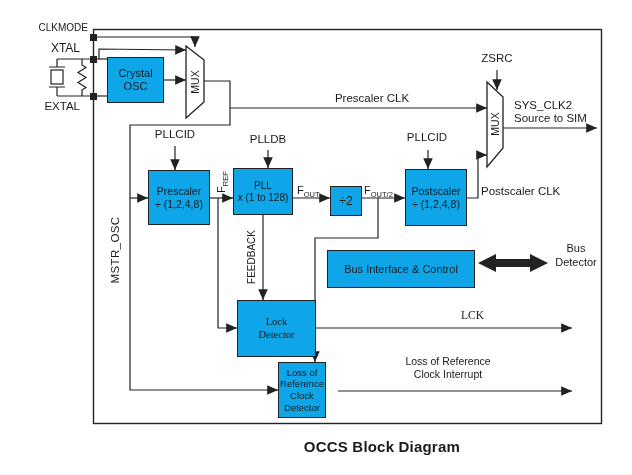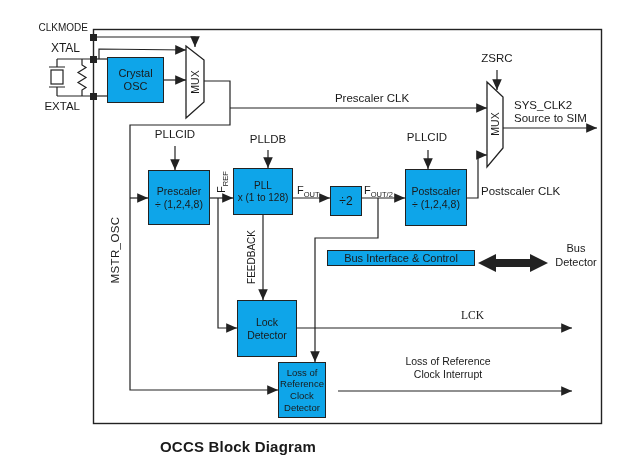--- a/index.html
+++ b/index.html
@@ -15,21 +15,21 @@
   }
   .lbl{position:absolute;z-index:3;white-space:nowrap;}
   .vlabel{
     position:absolute;z-index:3;white-space:nowrap;text-align:center;
     transform:rotate(-90deg);transform-origin:center;height:14px;line-height:14px;
   }
   .sub{font-size:7.5px;vertical-align:-3px;}
   .f-base{font-size:11px;}
   .title{
     position:absolute;z-index:3;font-weight:bold;font-size:15px;
-    text-align:left;letter-spacing:.2px;
+    text-align:right;letter-spacing:.2px;
   }
   .tac{text-align:center;}
   .tar{text-align:right;}
 </style>
 </head>
 <body>
 
 <div class="canvas">
 
   <svg class="wires" width="632" height="475" viewBox="0 0 632 475">
@@ -100,25 +100,25 @@
 
   <div class="blk" style="left:330px;top:186px;width:32px;height:30px;font-size:12px;">
     <div>÷2</div>
   </div>
 
   <div class="blk" style="left:405px;top:169px;width:62px;height:57px;font-size:10.5px;">
     <div>Postscaler</div>
     <div>÷ (1,2,4,8)</div>
   </div>
 
-  <div class="blk" style="left:327px;top:250px;width:148px;height:16px;font-size:11px;">
+  <div class="blk" style="left:327px;top:250px;width:148px;height:38px;font-size:11px;">
     <div>Bus Interface &amp; Control</div>
   </div>
 
-  <div class="blk" style="left:237px;top:300px;width:60px;height:57px;font-size:10.5px;">
+  <div class="blk" style="left:237px;top:300px;width:79px;height:57px;font-size:10.5px;font-family:Liberation Serif, serif;">
     <div>Lock</div>
     <div>Detector</div>
   </div>
 
   <div class="blk" style="left:278px;top:362px;width:48px;height:56px;font-size:9.5px;line-height:1.22;">
     <div>Loss of</div>
     <div>Reference</div>
     <div>Clock</div>
     <div>Detector</div>
   </div>

